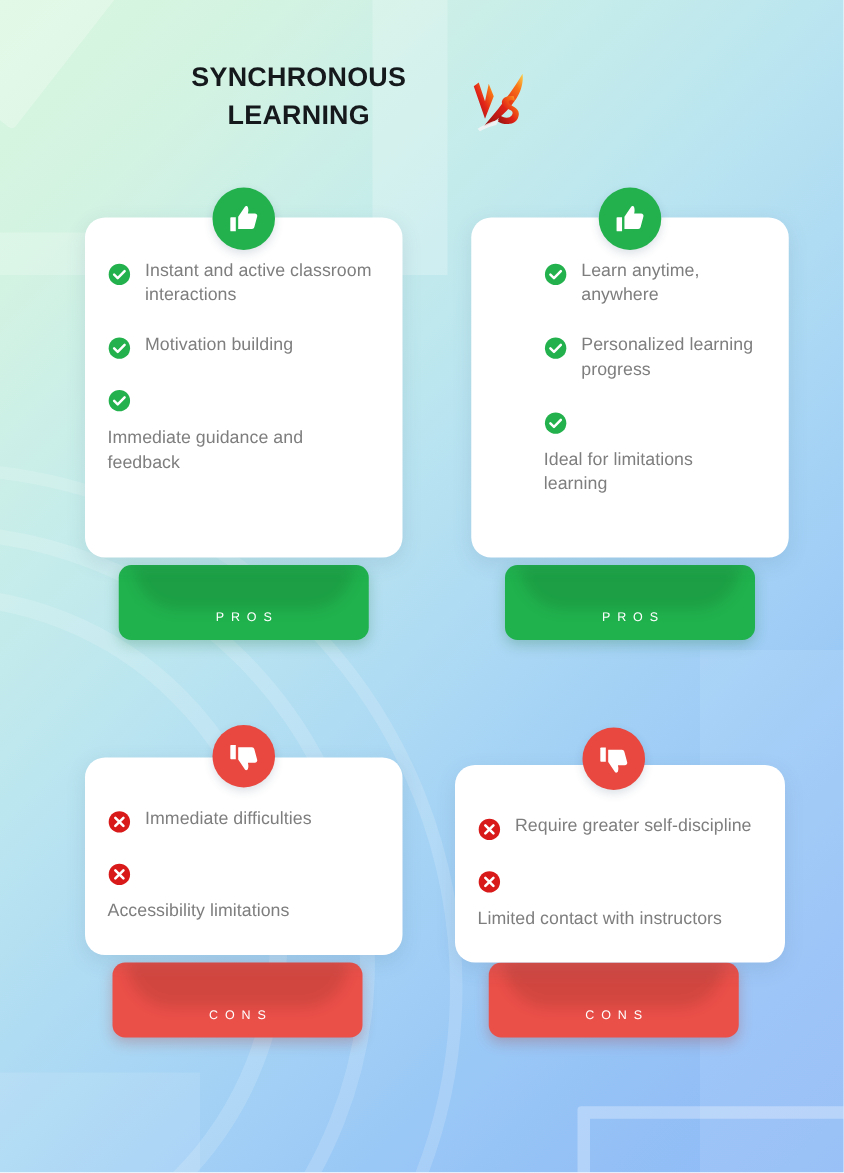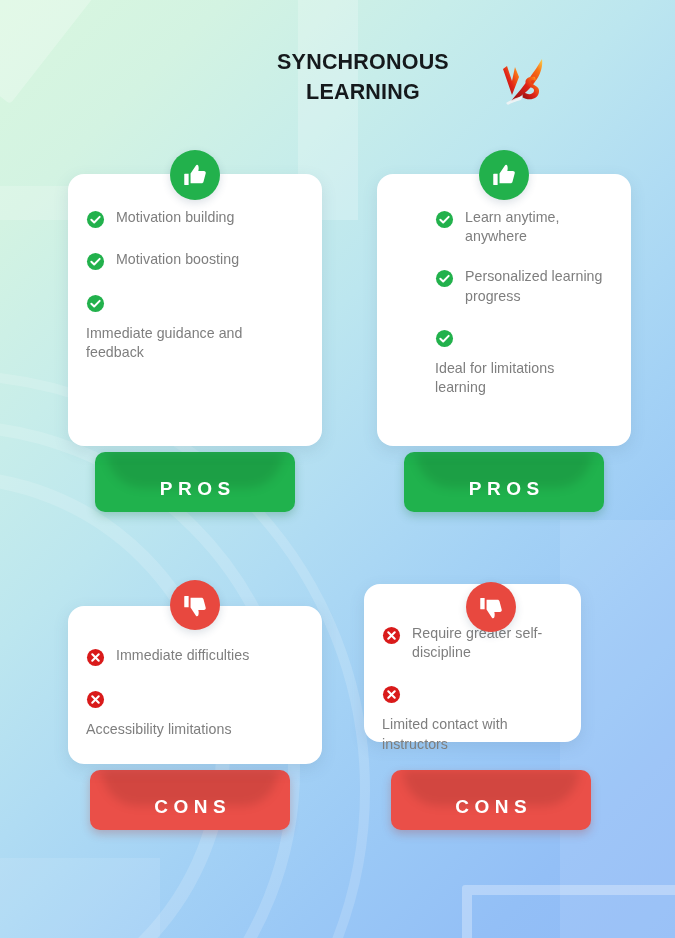--- a/index.html
+++ b/index.html
@@ -63,22 +63,22 @@
     left:560px; top:520px; width:200px; height:420px;
     background:rgba(255,255,255,.10);
   }
   .deco-rect-fill2 {
     left:0px; top:858px; width:160px; height:90px;
     background:rgba(255,255,255,.10);
   }
 
   
   .headings {
-    position:absolute; left:10px; top:48px; width:548px;
-    display:flex; align-items:flex-start; justify-content:flex-end;
+    position:absolute; left:0; top:48px; width:548px;
+    display:flex; align-items:flex-start; justify-content:center;
   }
   .heading {
     width:250px;
     text-align:center;
     font-size:21.5px;
     font-weight:bold;
     line-height:1.38;
     letter-spacing:.2px;
     color:#15191c;
   }
@@ -150,22 +150,22 @@
     content:"";
     position:absolute;
     left:6%; right:6%; top:0; height:36px;
     border-radius:0 0 40px 40px;
     background:rgba(0,0,0,.10);
     filter:blur(5px);
   }
   .banner-label {
     position:relative;
     color:#ffffff;
-    font-size:19px;
-    font-weight:bold;
+    font-size:10px;
+    font-weight:normal;
     letter-spacing:5.5px;
     text-indent:5.5px;
   }
 </style>
 </head>
 <body>
 
 <div id="stage">
 
   <div class="deco deco-diag"></div>
@@ -208,40 +208,40 @@
       <path d="M2.6 10.4h3.3v10.1H2.6a.6.6 0 0 1-.6-.6v-8.9a.6.6 0 0 1 .6-.6z"></path>
       <path d="M7.6 10.2 12.4 3c.5-.8 1.8-.6 2.1.3.4 1.3.5 2.9 0 4.6h5c1.1 0 1.9 1 1.6 2l-2 7.6c-.2.8-.9 1.4-1.7 1.4H7.6z"></path>
     </svg>
   </div>
   <div class="banner green" style="left:95px; top:452px; width:200px; height:60px;">
     <span class="banner-label">PROS</span>
   </div>
   <div class="card" style="left:68px; top:174px; width:254px; height:272px;">
     <div class="card-inner">
 
+      <div class="list-item">
+        <span class="bullet">
+          <svg viewBox="0 0 20 20" aria-hidden="true">
+            <circle cx="10" cy="10" r="9" fill="#22b14c"></circle>
+            <path d="M5.6 10.2 8.6 13.1 14.4 7.2" stroke="#fff" stroke-width="2.1" fill="none" stroke-linecap="round" stroke-linejoin="round"></path>
+          </svg>
+        </span>
+        <span class="item-text">Instant and active classroom interactions</span>
+      </div>
 
       <div class="list-item">
         <span class="bullet">
           <svg viewBox="0 0 20 20" aria-hidden="true">
             <circle cx="10" cy="10" r="9" fill="#22b14c"></circle>
             <path d="M5.6 10.2 8.6 13.1 14.4 7.2" stroke="#fff" stroke-width="2.1" fill="none" stroke-linecap="round" stroke-linejoin="round"></path>
           </svg>
         </span>
         <span class="item-text">Motivation building</span>
       </div>
 
-      <div class="list-item">
-        <span class="bullet">
-          <svg viewBox="0 0 20 20" aria-hidden="true">
-            <circle cx="10" cy="10" r="9" fill="#22b14c"></circle>
-            <path d="M5.6 10.2 8.6 13.1 14.4 7.2" stroke="#fff" stroke-width="2.1" fill="none" stroke-linecap="round" stroke-linejoin="round"></path>
-          </svg>
-        </span>
-        <span class="item-text">Motivation boosting</span>
-      </div>
 
       <div class="list-item">
         <span class="bullet">
           <svg viewBox="0 0 20 20" aria-hidden="true">
             <circle cx="10" cy="10" r="9" fill="#22b14c"></circle>
             <path d="M5.6 10.2 8.6 13.1 14.4 7.2" stroke="#fff" stroke-width="2.1" fill="none" stroke-linecap="round" stroke-linejoin="round"></path>
           </svg>
         </span>
         <span class="item-text">Immediate guidance and feedback</span>
       </div>
@@ -332,21 +332,21 @@
 
   <div class="badge down" style="left:466px; top:582px;">
     <svg viewBox="0 0 24 24" fill="#ffffff" aria-hidden="true">
       <path d="M2.6 3.5h3.3v10.1H2.6a.6.6 0 0 1-.6-.6V4.1a.6.6 0 0 1 .6-.6z"></path>
       <path d="M7.6 13.8 12.4 21c.5.8 1.8.6 2.1-.3.4-1.3.5-2.9 0-4.6h5c1.1 0 1.9-1 1.6-2l-2-7.6c-.2-.8-.9-1.4-1.7-1.4H7.6z"></path>
     </svg>
   </div>
   <div class="banner red" style="left:391px; top:770px; width:200px; height:60px;">
     <span class="banner-label">CONS</span>
   </div>
-  <div class="card cons" style="left:364px; top:584px; width:217px; height:158px;">
+  <div class="card cons" style="left:364px; top:612px; width:264px; height:158px;">
     <div class="card-inner">
 
       <div class="list-item">
         <span class="bullet">
           <svg viewBox="0 0 20 20" aria-hidden="true">
             <circle cx="10" cy="10" r="9" fill="#d91a1a"></circle>
             <path d="M6.6 6.6 13.4 13.4 M13.4 6.6 6.6 13.4" stroke="#fff" stroke-width="2.2" stroke-linecap="round"></path>
           </svg>
         </span>
         <span class="item-text">Require greater self-discipline</span>

